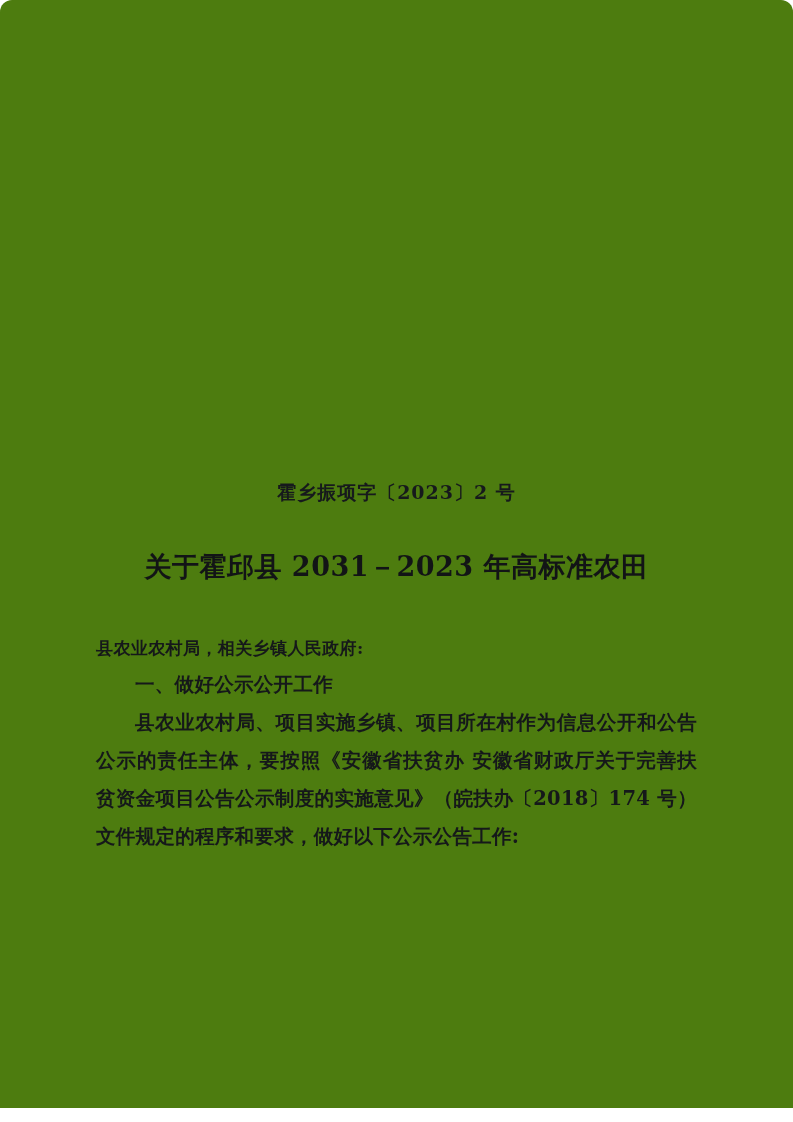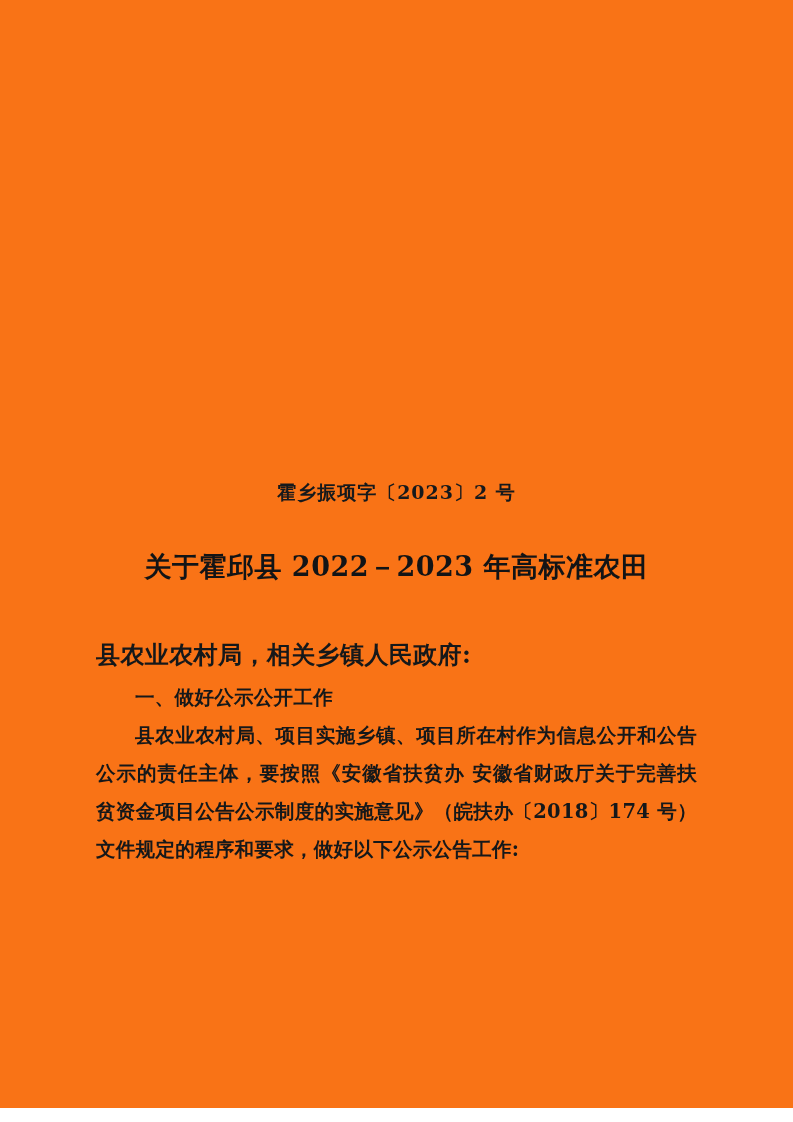--- a/index.html
+++ b/index.html
@@ -16,21 +16,22 @@
     position: relative;
   }
   .page {
     position: absolute;
     top: 0;
     left: 0;
     width: 793px;
     height: 1122px;
     box-sizing: border-box;
     padding: 0 96px;
-    background: #f97316;
+    background: #4d7c0f;
+    border-radius: 12px;
   }
   .doc-number {
     margin-top: 480px;
     text-align: center;
     font-size: 19px;
     font-weight: 700;
     letter-spacing: 1px;
     color: #16191c;
     font-family: "DejaVu Serif", "Liberation Serif", serif;
   }
@@ -41,21 +42,21 @@
     font-weight: 700;
     line-height: 1.72;
     letter-spacing: 0.5px;
     color: #121416;
   }
   .doc-title .line {
     display: block;
   }
   .salutation {
     margin-top: 42px;
-    font-size: 24px;
+    font-size: 17px;
     font-weight: 700;
     line-height: 1.95;
     letter-spacing: 0.4px;
     color: #15181a;
   }
   .body-para {
     font-size: 19.5px;
     font-weight: 700;
     line-height: 1.95;
     letter-spacing: 0.3px;
@@ -82,21 +83,21 @@
   }
 </style>
 </head>
 <body>
 
 <div class="page">
 
   <div class="doc-number">霍乡振项字〔2023〕2 号</div>
 
   <div class="doc-title">
-    <span class="line">关于霍邱县 2022－2023 年高标准农田</span>
+    <span class="line">关于霍邱县 2031－2023 年高标准农田</span>
   </div>
 
   <div class="salutation">县农业农村局，相关乡镇人民政府:</div>
 
 
   <div class="section-heading">一、做好公示公开工作</div>
 
   <div class="body-para">县农业农村局、项目实施乡镇、项目所在村作为信息公开和公告公示的责任主体，要按照《安徽省扶贫办 安徽省财政厅关于完善扶贫资金项目公告公示制度的实施意见》（皖扶办〔2018〕174 号）文件规定的程序和要求，做好以下公示公告工作:</div>
 
 </div>

